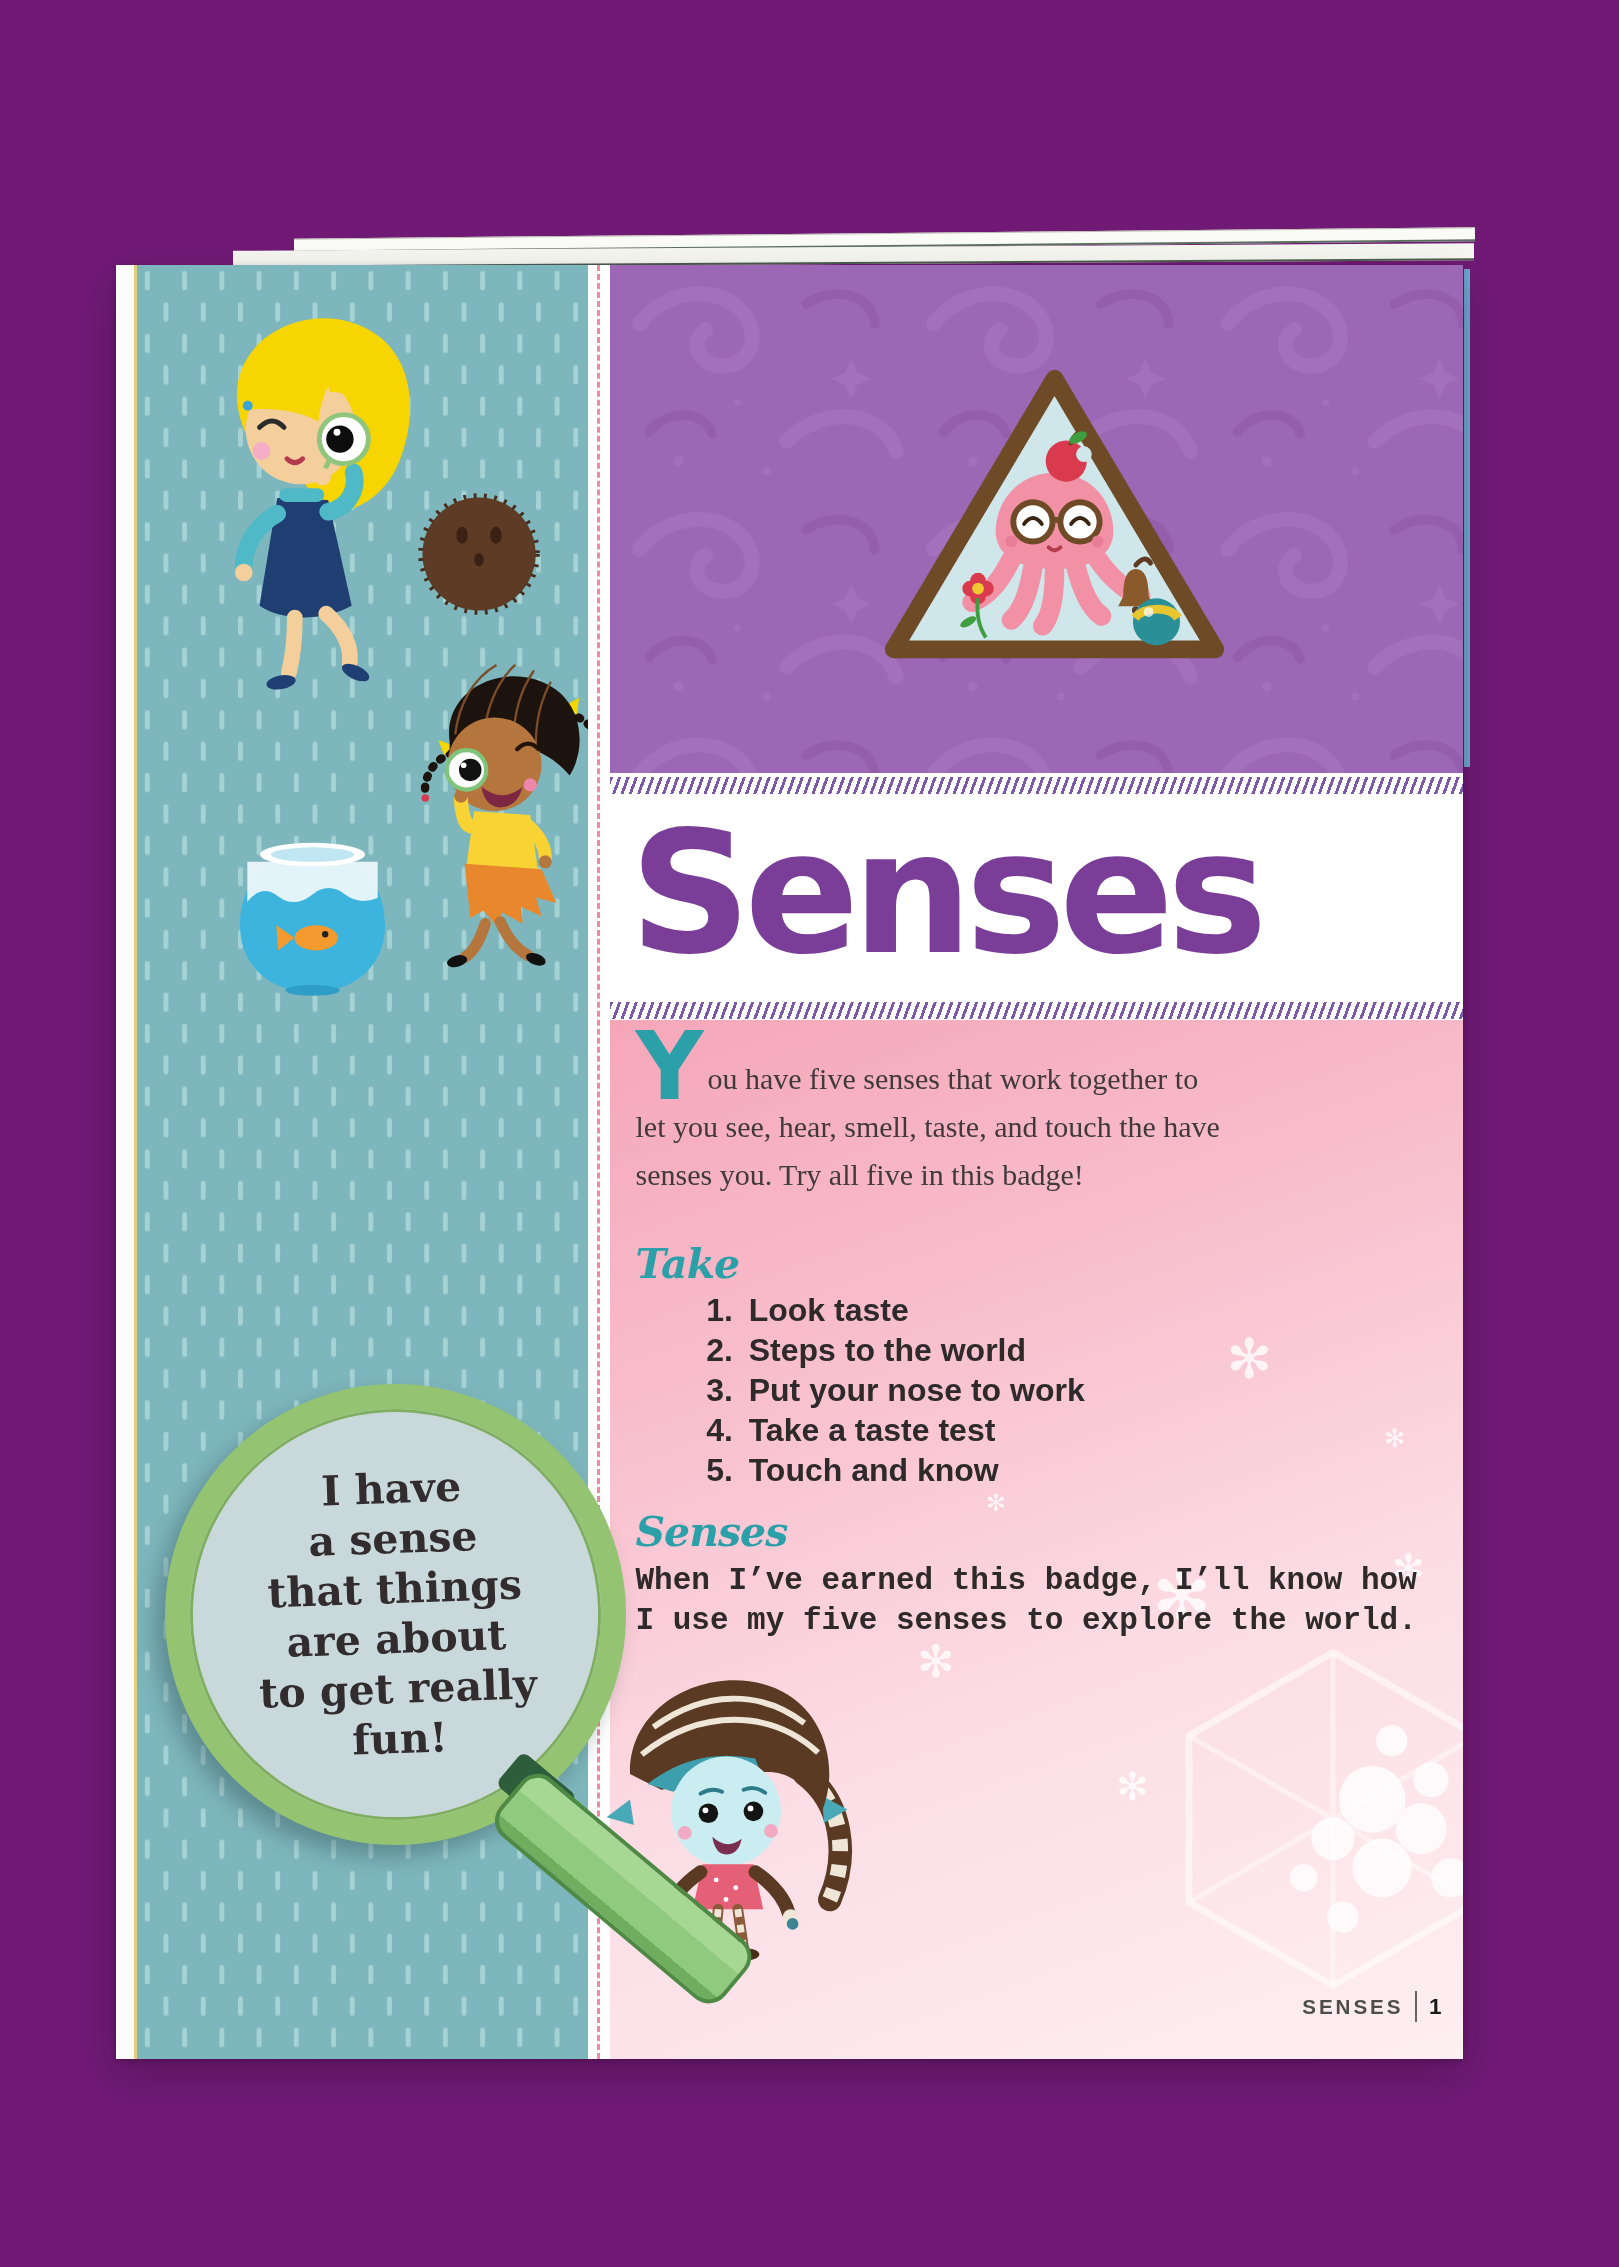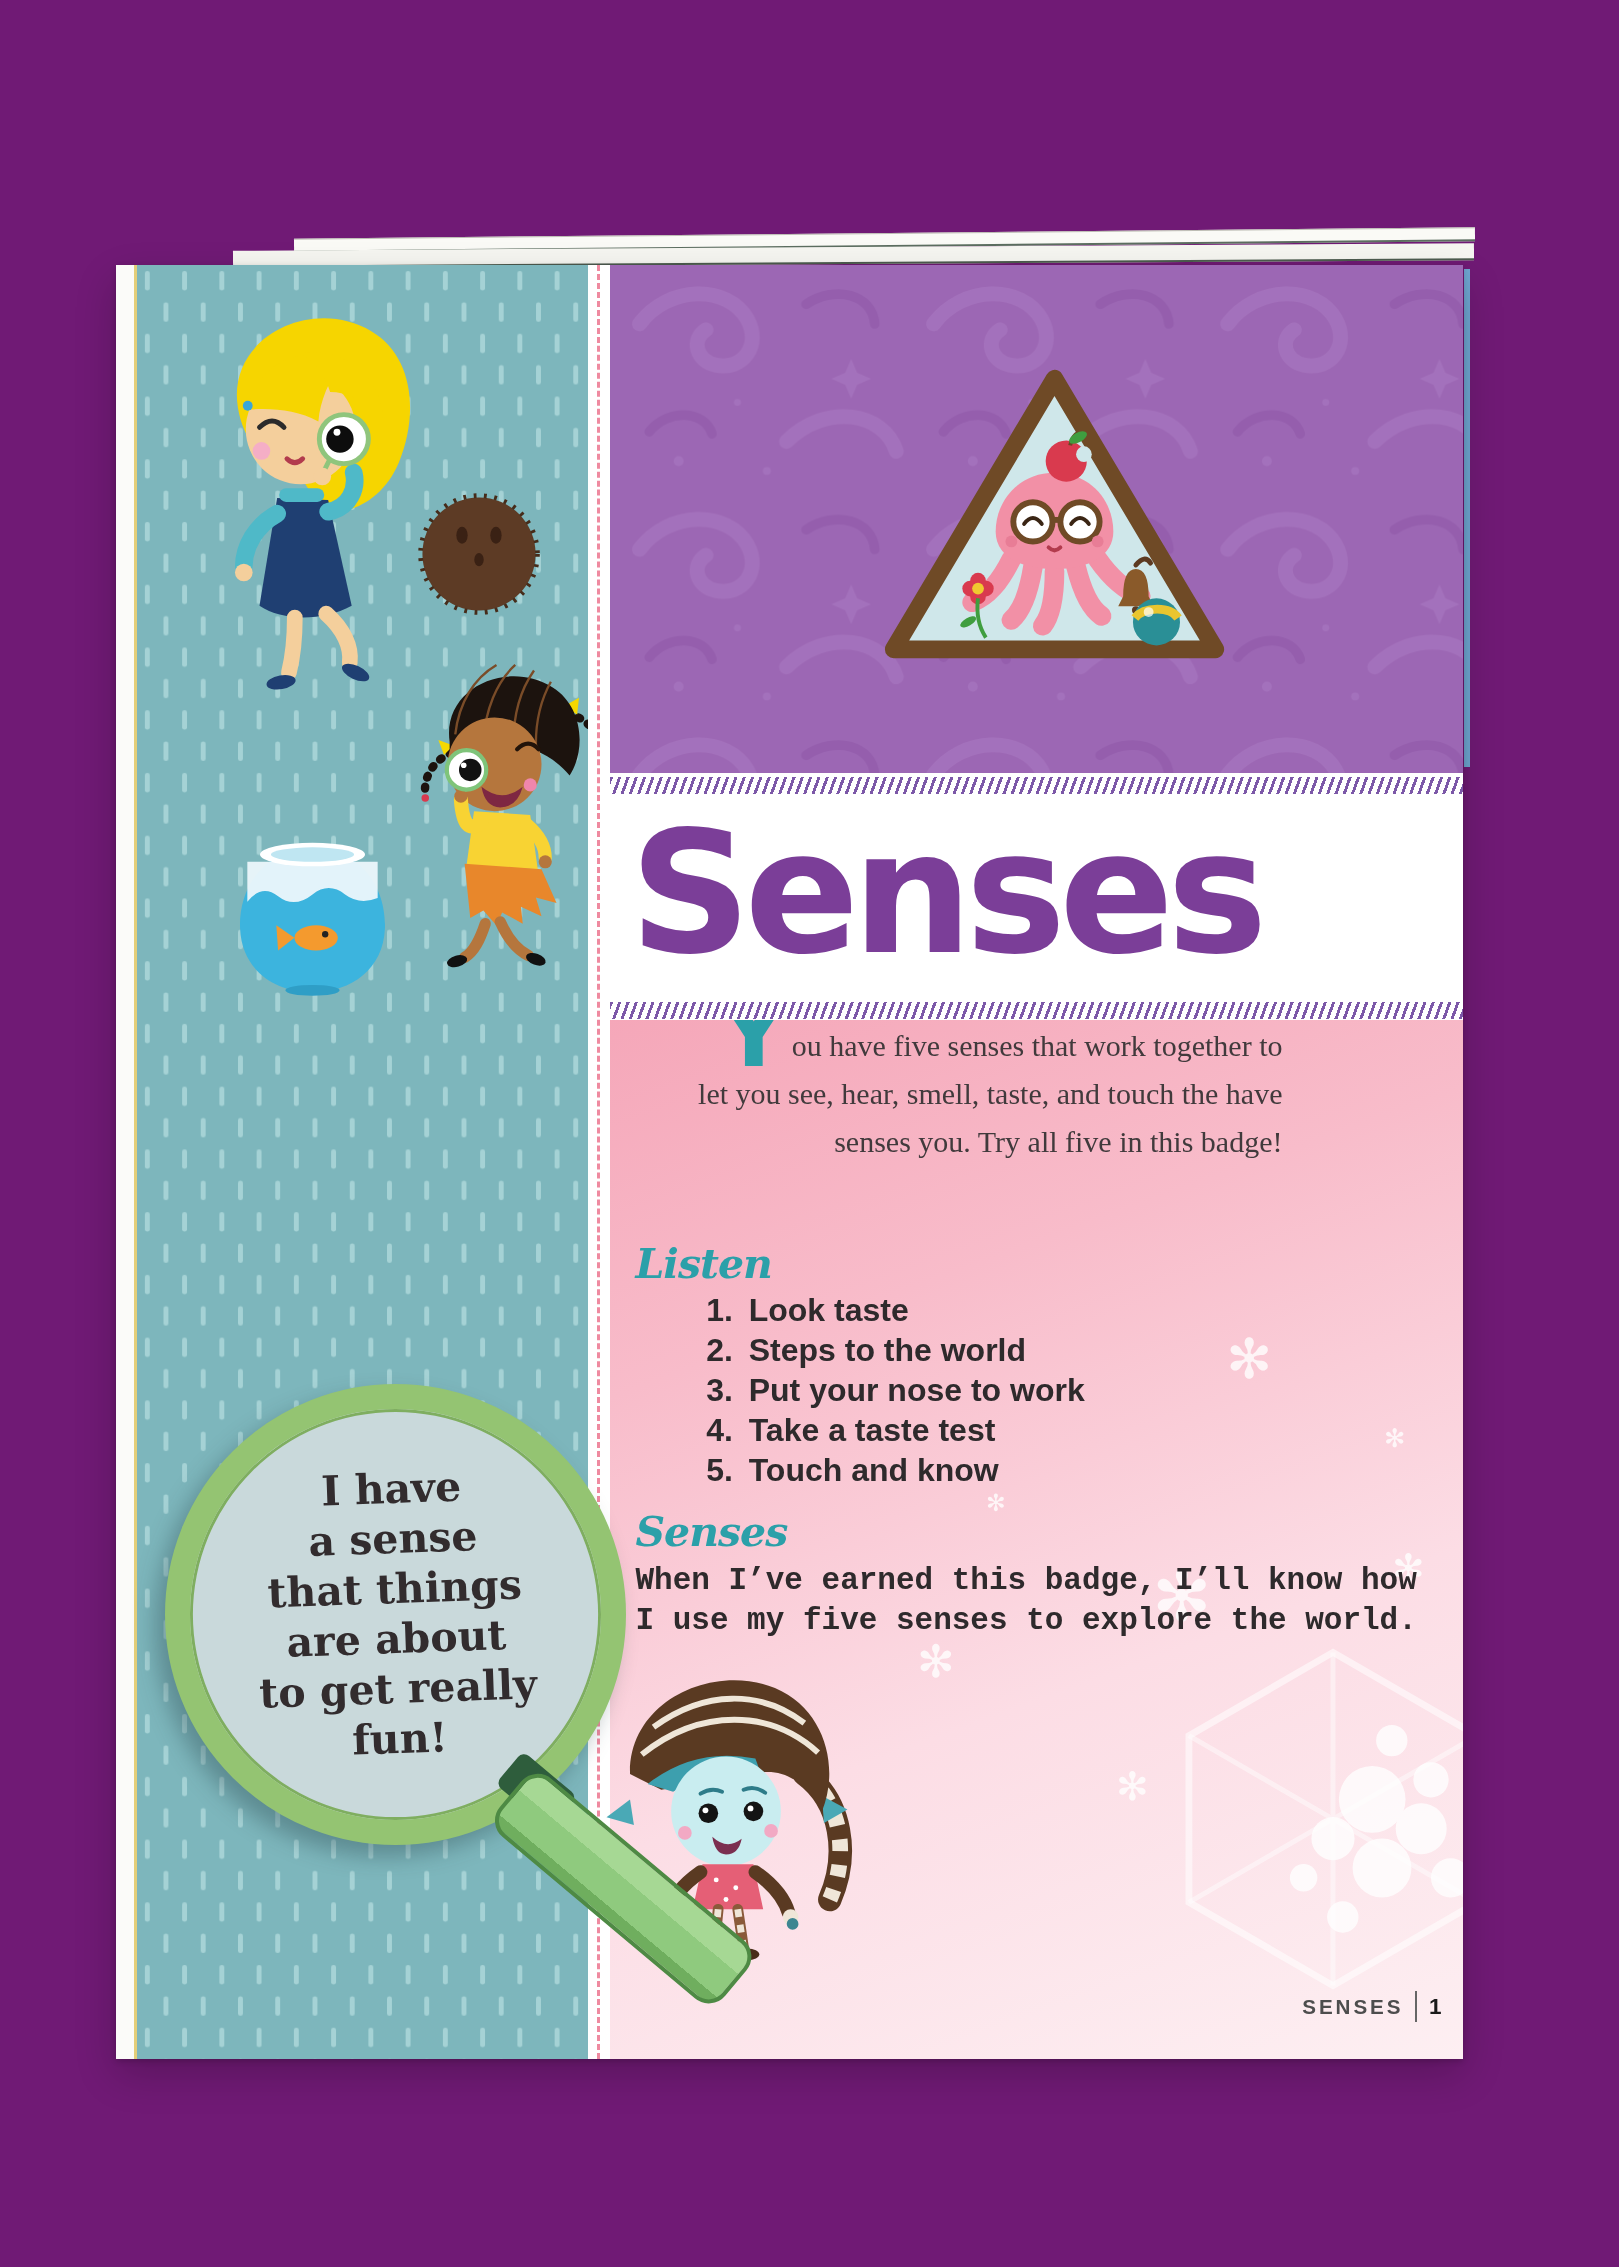--- a/index.html
+++ b/index.html
@@ -46,22 +46,22 @@
     background:repeating-linear-gradient(110deg, #7c58a8 0 2.9px, rgba(0,0,0,0) 2.9px 7.8px); }
   .hatch.s1 { top:512px; }
   .hatch.s2 { top:737px; }
 
   .page-title { position:absolute; left:19.6px; top:544px; font-family:"DejaVu Sans", sans-serif;
     font-weight:bold; font-size:169px; line-height:1; letter-spacing:-6.9px; color:#7b3e98; }
 
   .pink { position:absolute; left:0; top:755px; right:0; bottom:0; overflow:hidden;
     background:linear-gradient(160deg, #f5a7b9 0%, #f8bcca 28%, #fcdde5 62%, #fdeff2 100%); }
 
-  .intro { position:absolute; left:25.5px; top:2px; width:647px;
-    font-family:"Liberation Serif", serif; font-size:30px; line-height:48px; color:#413a3c;text-align:right; }
+  .intro { position:absolute; left:25.5px; top:35px; width:647px;
+    font-family:"Liberation Serif", serif; font-size:30px; line-height:48px; color:#413a3c; }
   .dropcap { display:inline-block; font-family:"DejaVu Sans", sans-serif; font-weight:bold;
     font-size:94px; line-height:0; color:#2ba0a9; vertical-align:-9.8px; margin-right:5.9px; letter-spacing:-2px; }
 
   .sec-heading { position:absolute; left:25.5px; font-family:"DejaVu Serif", serif; font-style:italic;
     font-weight:bold; font-size:41px; color:#2ba0a9; letter-spacing:-1px; }
   .steps-heading { top:220px; }
   .purpose-heading { top:488px; }
 
   .steps-list { position:absolute; left:86px; top:272px; list-style:none; }
   .steps-list li { display:flex; height:40px; align-items:baseline;
@@ -318,21 +318,21 @@
               <circle cx="300" cy="160" r="18"></circle>
               <circle cx="260" cy="120" r="16"></circle>
             <circle cx="320" cy="260" r="20"></circle>
               <circle cx="210" cy="300" r="16"></circle>
               <circle cx="170" cy="260" r="14"></circle>
           </g>
         </svg>
 
         <p class="intro"><span class="dropcap">Y</span><span>ou have five senses that work together to</span><br><span>let you see, hear, smell, taste, and touch the have</span><br><span>senses you. Try all five in this badge!</span></p>
 
-        <h2 class="sec-heading steps-heading">Listen</h2>
+        <h2 class="sec-heading steps-heading">Take</h2>
 
         <ol class="steps-list">
           <li>
               <span class="num">1.</span>
               <span>Look taste</span>
             </li>
           <li>
               <span class="num">2.</span>
               <span>Steps to the world</span>
             </li>

